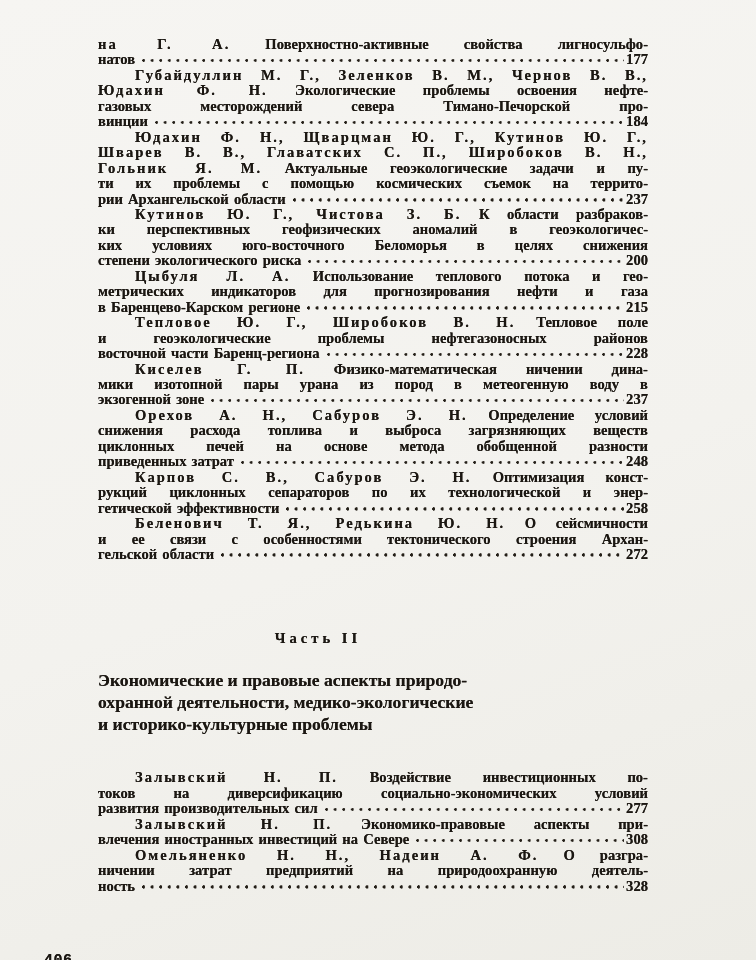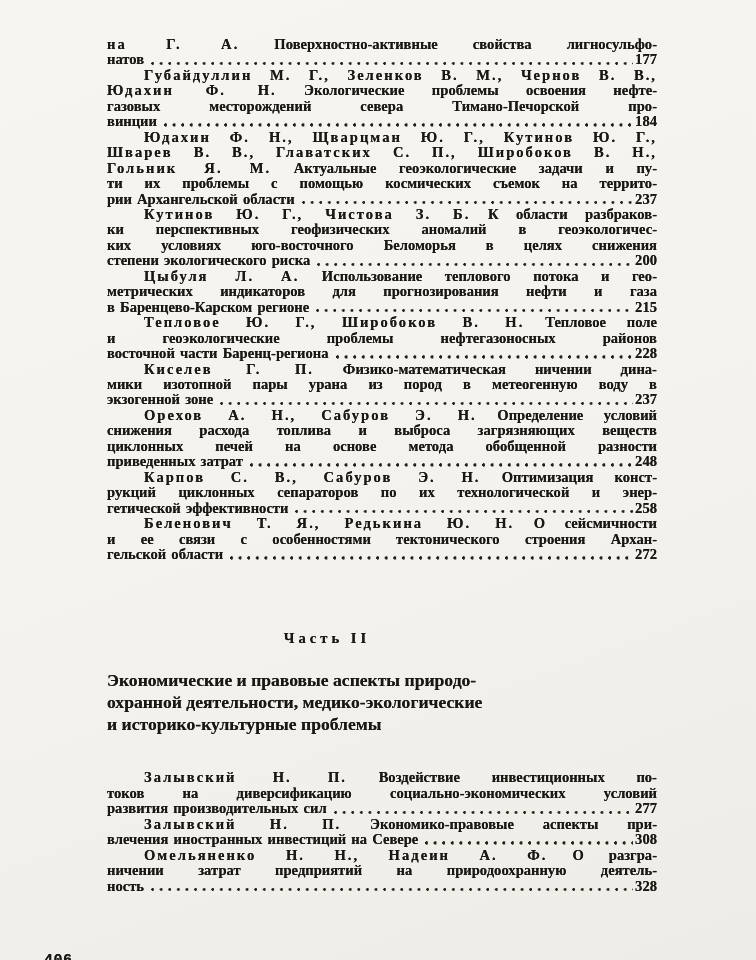--- a/index.html
+++ b/index.html
@@ -10,34 +10,34 @@
   }
   .page {
     position: absolute; left: 0; top: 0;
     width: 756px; height: 960px;
     background: linear-gradient(160deg, #f6f5f2 0%, #f3f2ee 55%, #edece6 100%);
     color: #1b1712;
     font-weight: 700;
     overflow: hidden;
   }
   .toc {
-    position: absolute; left: 107px; top: 37px; width: 550px;
+    position: absolute; left: 98px; top: 37px; width: 550px;
   }
   .toc-line {
     font-size: 14.6px;
     line-height: 15.45px;
     text-align: justify;
     text-align-last: justify;
     word-spacing: 1.5px;
     text-shadow: 0 0 0.35px rgba(27,23,18,0.8);
   }
   .toc-line.indent { text-indent: 37px; }
   .toc-line.has-page {
     display: flex;
-    align-items: center;
+    align-items: flex-start;
     text-align: left;
     text-align-last: auto;
     font-family: Liberation Serif, serif;
   }
   .toc-line.has-page .line-text { white-space: nowrap; }
   .authors { letter-spacing: 2px; word-spacing: 4px; }
   .leader {
     flex: 1 1 auto;
     height: 10px;
     margin: 0 2px 0 7px;

